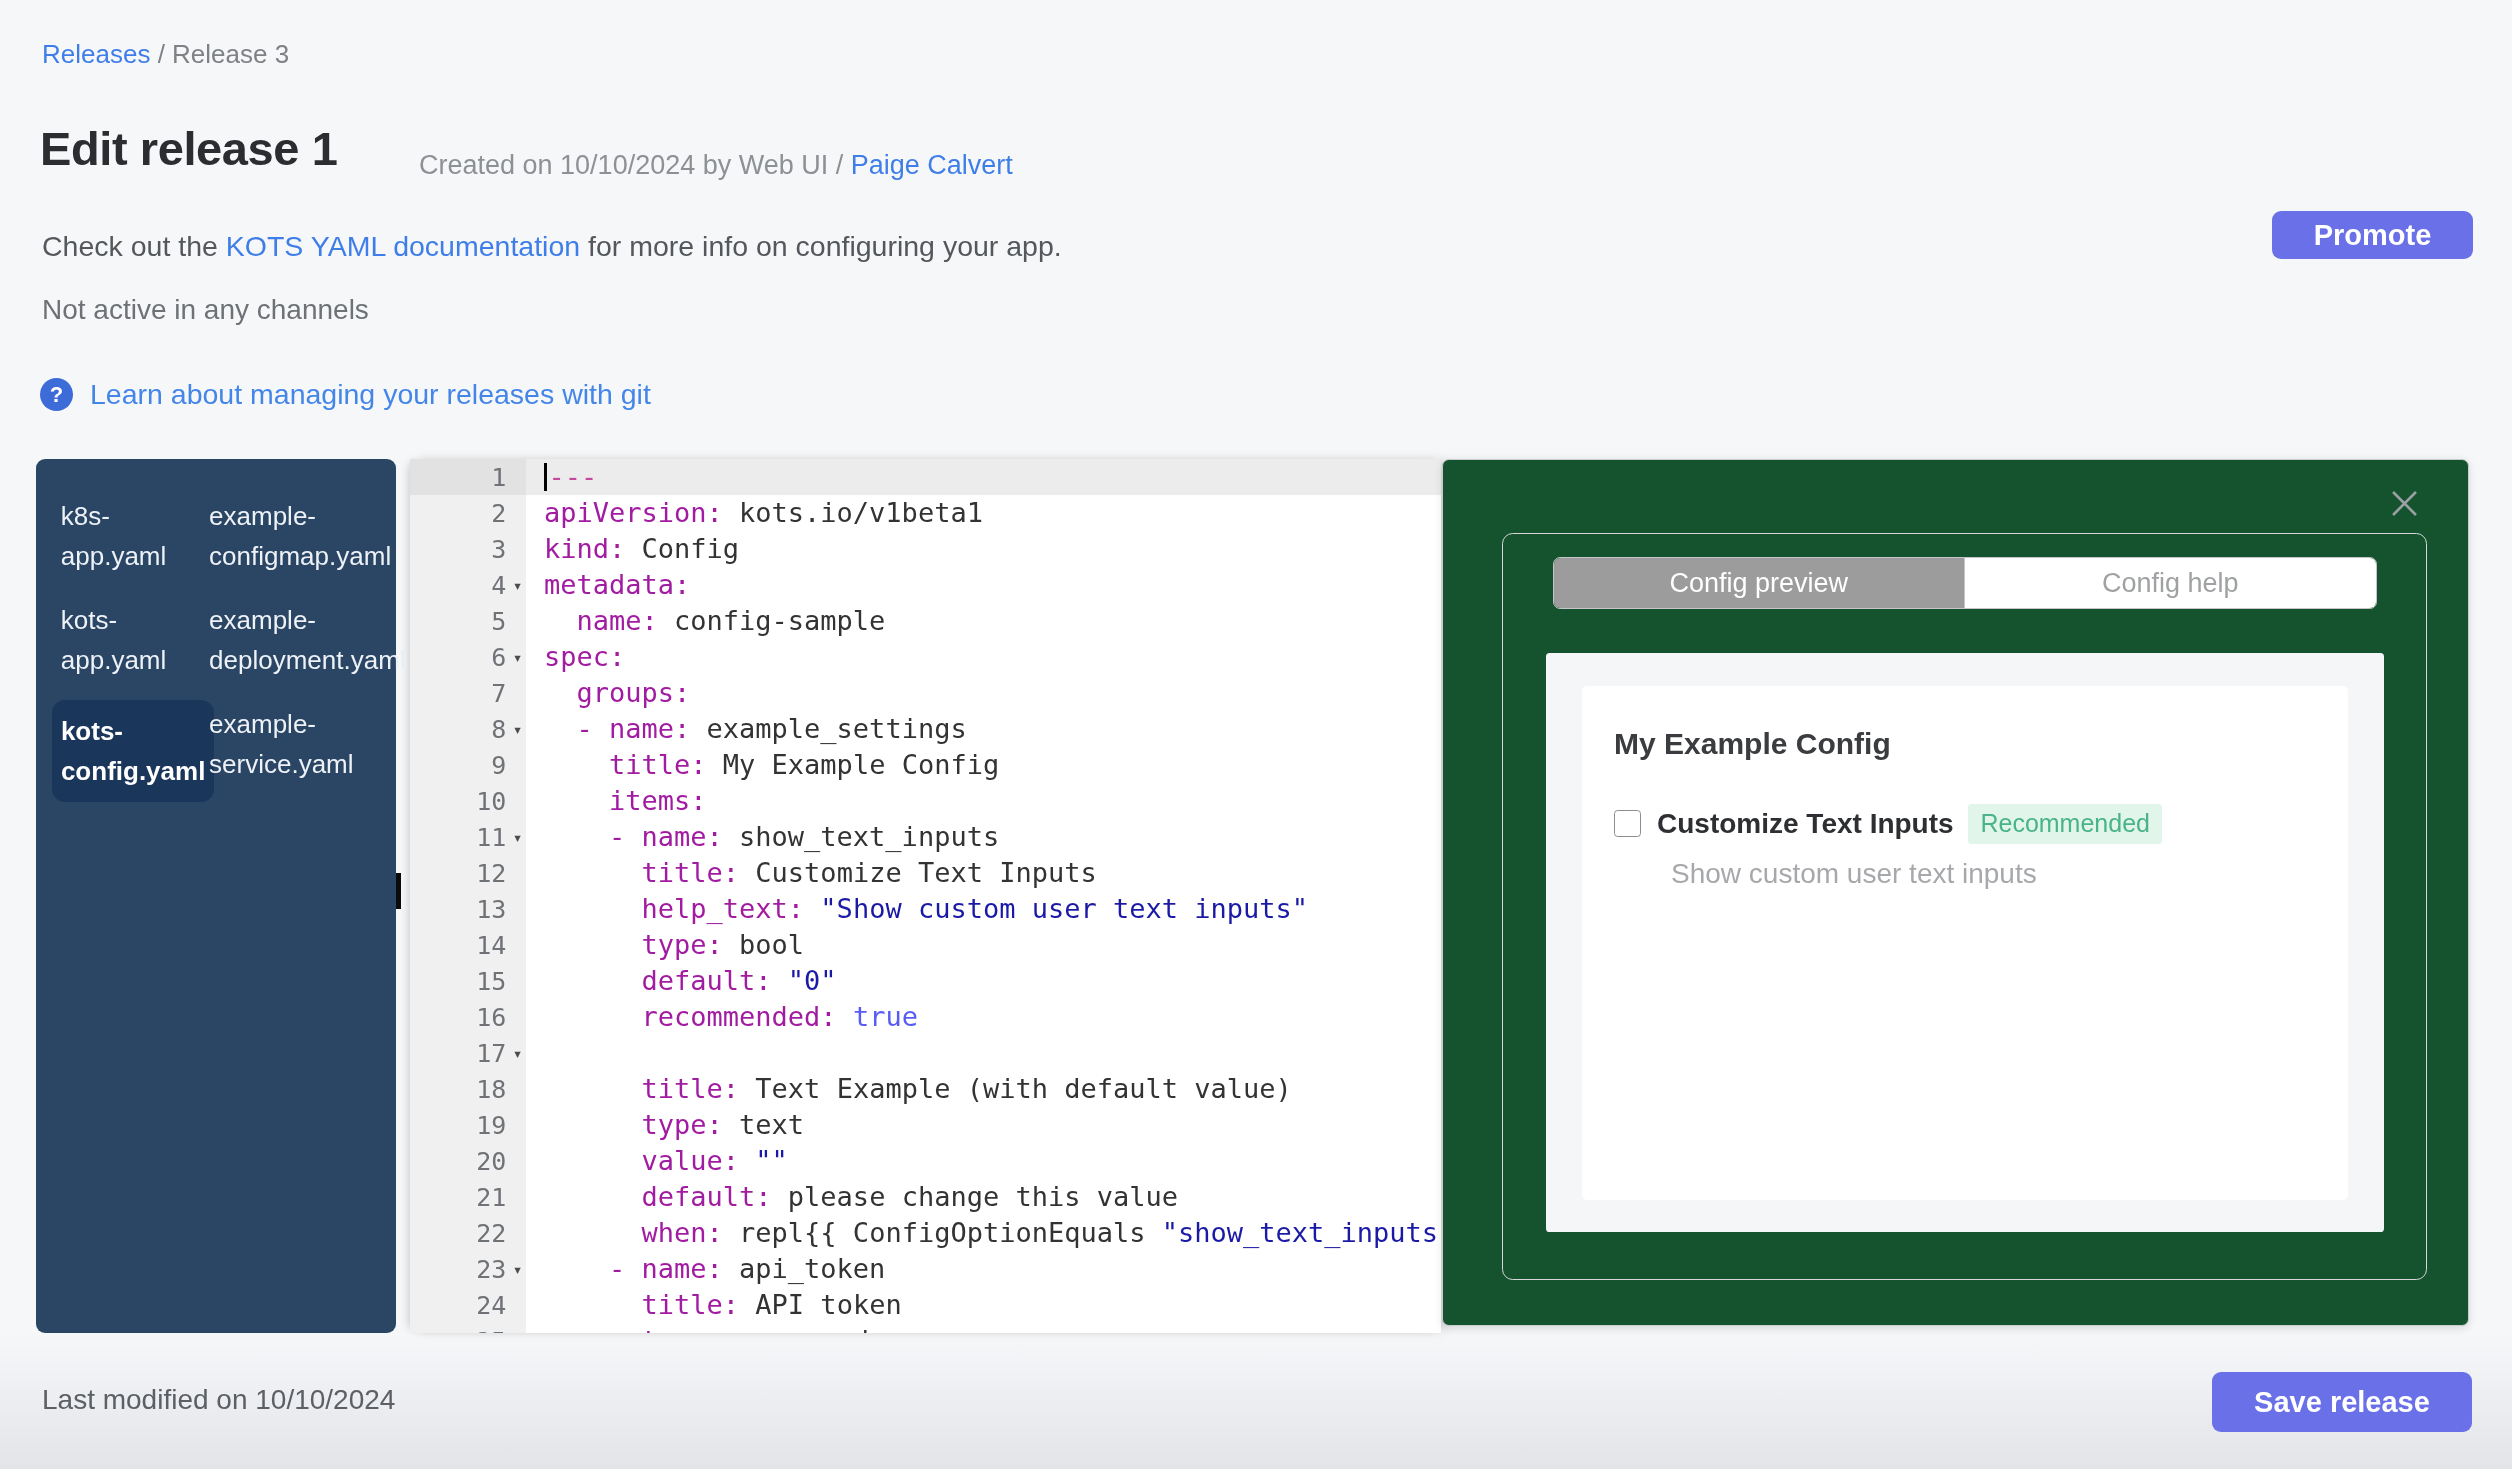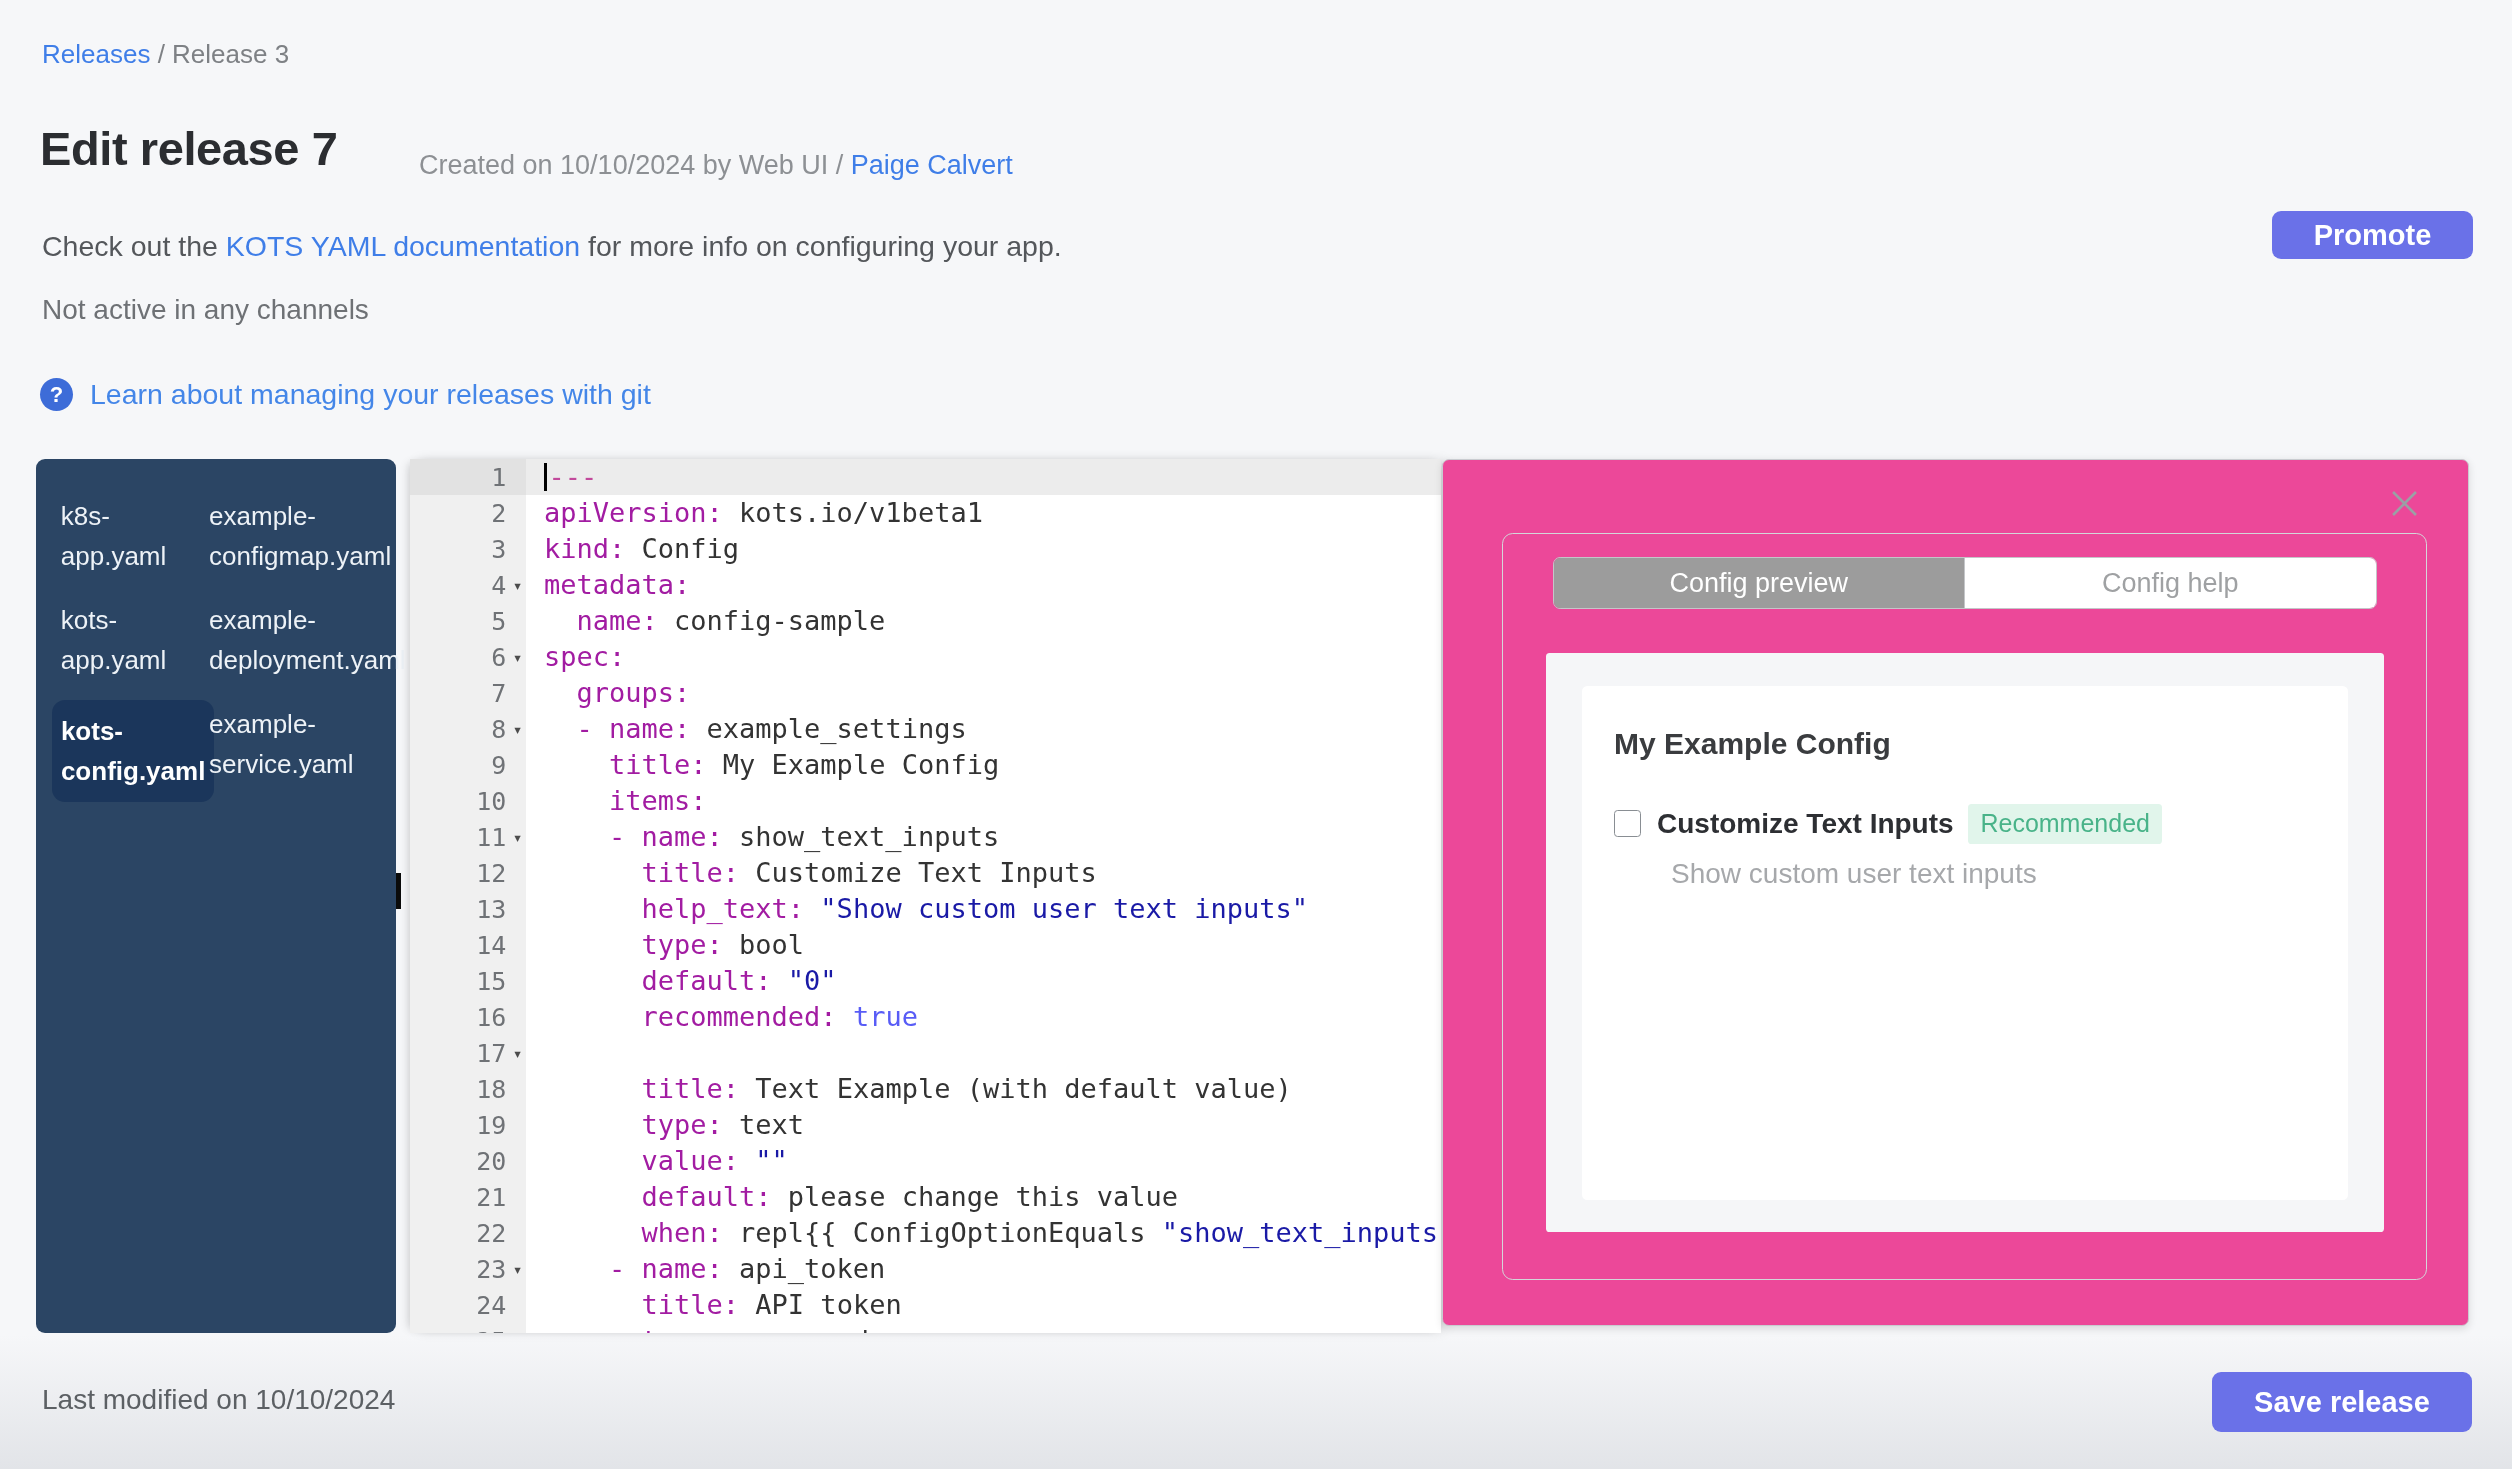--- a/index.html
+++ b/index.html
@@ -52,21 +52,21 @@
   .efold{position:absolute;right:3.6px;top:50%;transform:translateY(-50%);font-size:16px;color:#4C4C4C;cursor:pointer}
   .ecode{flex:1;font-family:"DejaVu Sans Mono","Liberation Mono",monospace;font-size:27px;line-height:36px;
     white-space:pre;padding-left:18px;overflow:hidden;color:#333}
   .erow.active .ecode{background:#ECECEC}
   .erow.active .egut{background:#E2E2E2}
   .cursor{display:inline-block;width:2.7px;height:28.5px;background:#000;vertical-align:-5.3px;margin-right:1.8px}
   .sk{color:#A21CA2}.sp{color:#333}.ss{color:#1A1AA6}.sb{color:#585CF6}.sd{color:#C2499B}
 
   
   .panel{position:absolute;left:1442px;top:459px;width:1027px;height:867px;box-sizing:border-box;
-    background:#ec4899;border:0.9px solid #C9CCD0;border-radius:7.1px;box-shadow:0 2.7px 9px rgba(0,0,0,.12)}
+    background:#14532d;border:0.9px solid #C9CCD0;border-radius:7.1px;box-shadow:0 2.7px 9px rgba(0,0,0,.12)}
   .close-x{position:absolute;top:25px;right:45px;width:37px;height:37px;cursor:pointer}
   .inner{position:absolute;left:59px;top:73px;width:925px;height:747px;box-sizing:border-box;
     border:0.9px solid #D4D6D9;border-radius:10.7px}
   .tabbar{margin:23px auto 0;width:824px;height:52px;box-sizing:border-box;border:0.9px solid #C4C6C9;border-radius:7.1px;
     display:flex;overflow:hidden}
   .tab{flex:1;display:flex;align-items:center;justify-content:center;font-size:27px;cursor:pointer}
   .tab.active{background:#9C9C9C;color:#fff}
   .tab.inactive{background:#fff;color:#9FA1A3;border-left:0.9px solid #C4C6C9}
   .grayarea{position:absolute;left:43px;top:119px;width:838px;height:579px;background:#F5F6F8;border-radius:3.6px}
   .config-card{position:absolute;left:36px;right:36px;top:33px;height:514px;box-sizing:border-box;
@@ -85,21 +85,21 @@
   .save-btn{position:absolute;left:2212px;top:1372px;width:260px;height:60px;border:none;border-radius:9px;
     background:#6A71E8;color:#fff;font-family:inherit;font-size:29px;font-weight:700;cursor:pointer}
 </style>
 </head>
 <body>
 
 <div class="breadcrumb">
   <span class="bc-link">Releases</span><span> / </span><span>Release 3</span>
 </div>
 
-<h1 class="page-title">Edit release 7</h1>
+<h1 class="page-title">Edit release 1</h1>
 
 <div class="created">
   <span>Created on 10/10/2024 by Web UI / </span><span class="author">Paige Calvert</span>
 </div>
 
 <div class="docs-line">
   <span>Check out the </span><span class="doc-link">KOTS YAML documentation</span><span> for more info on configuring your app.</span>
 </div>
 
 <div class="channel-status">Not active in any channels</div>

